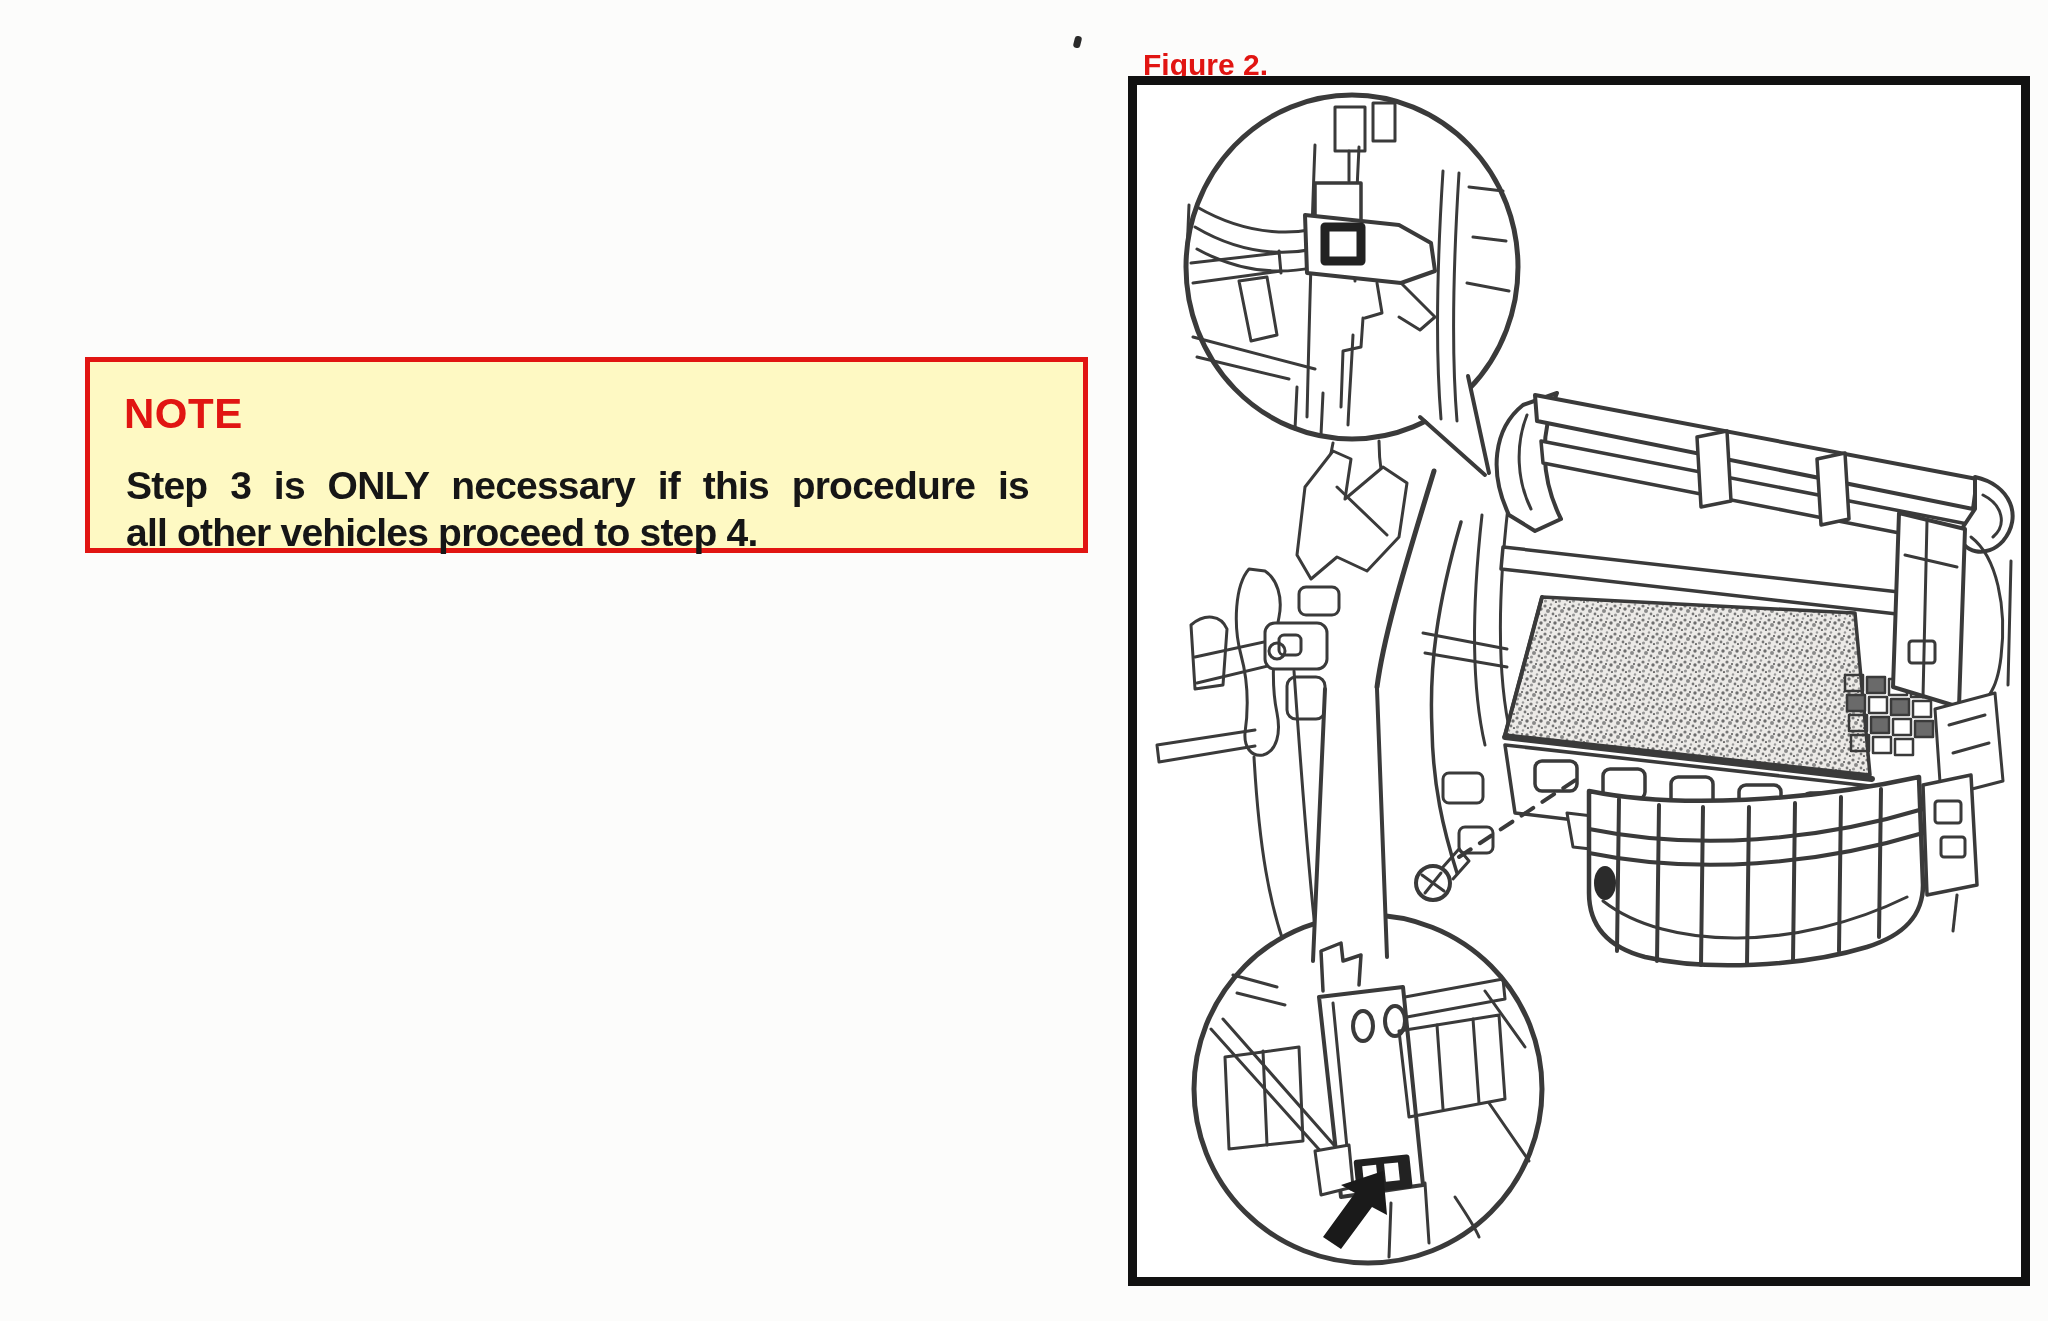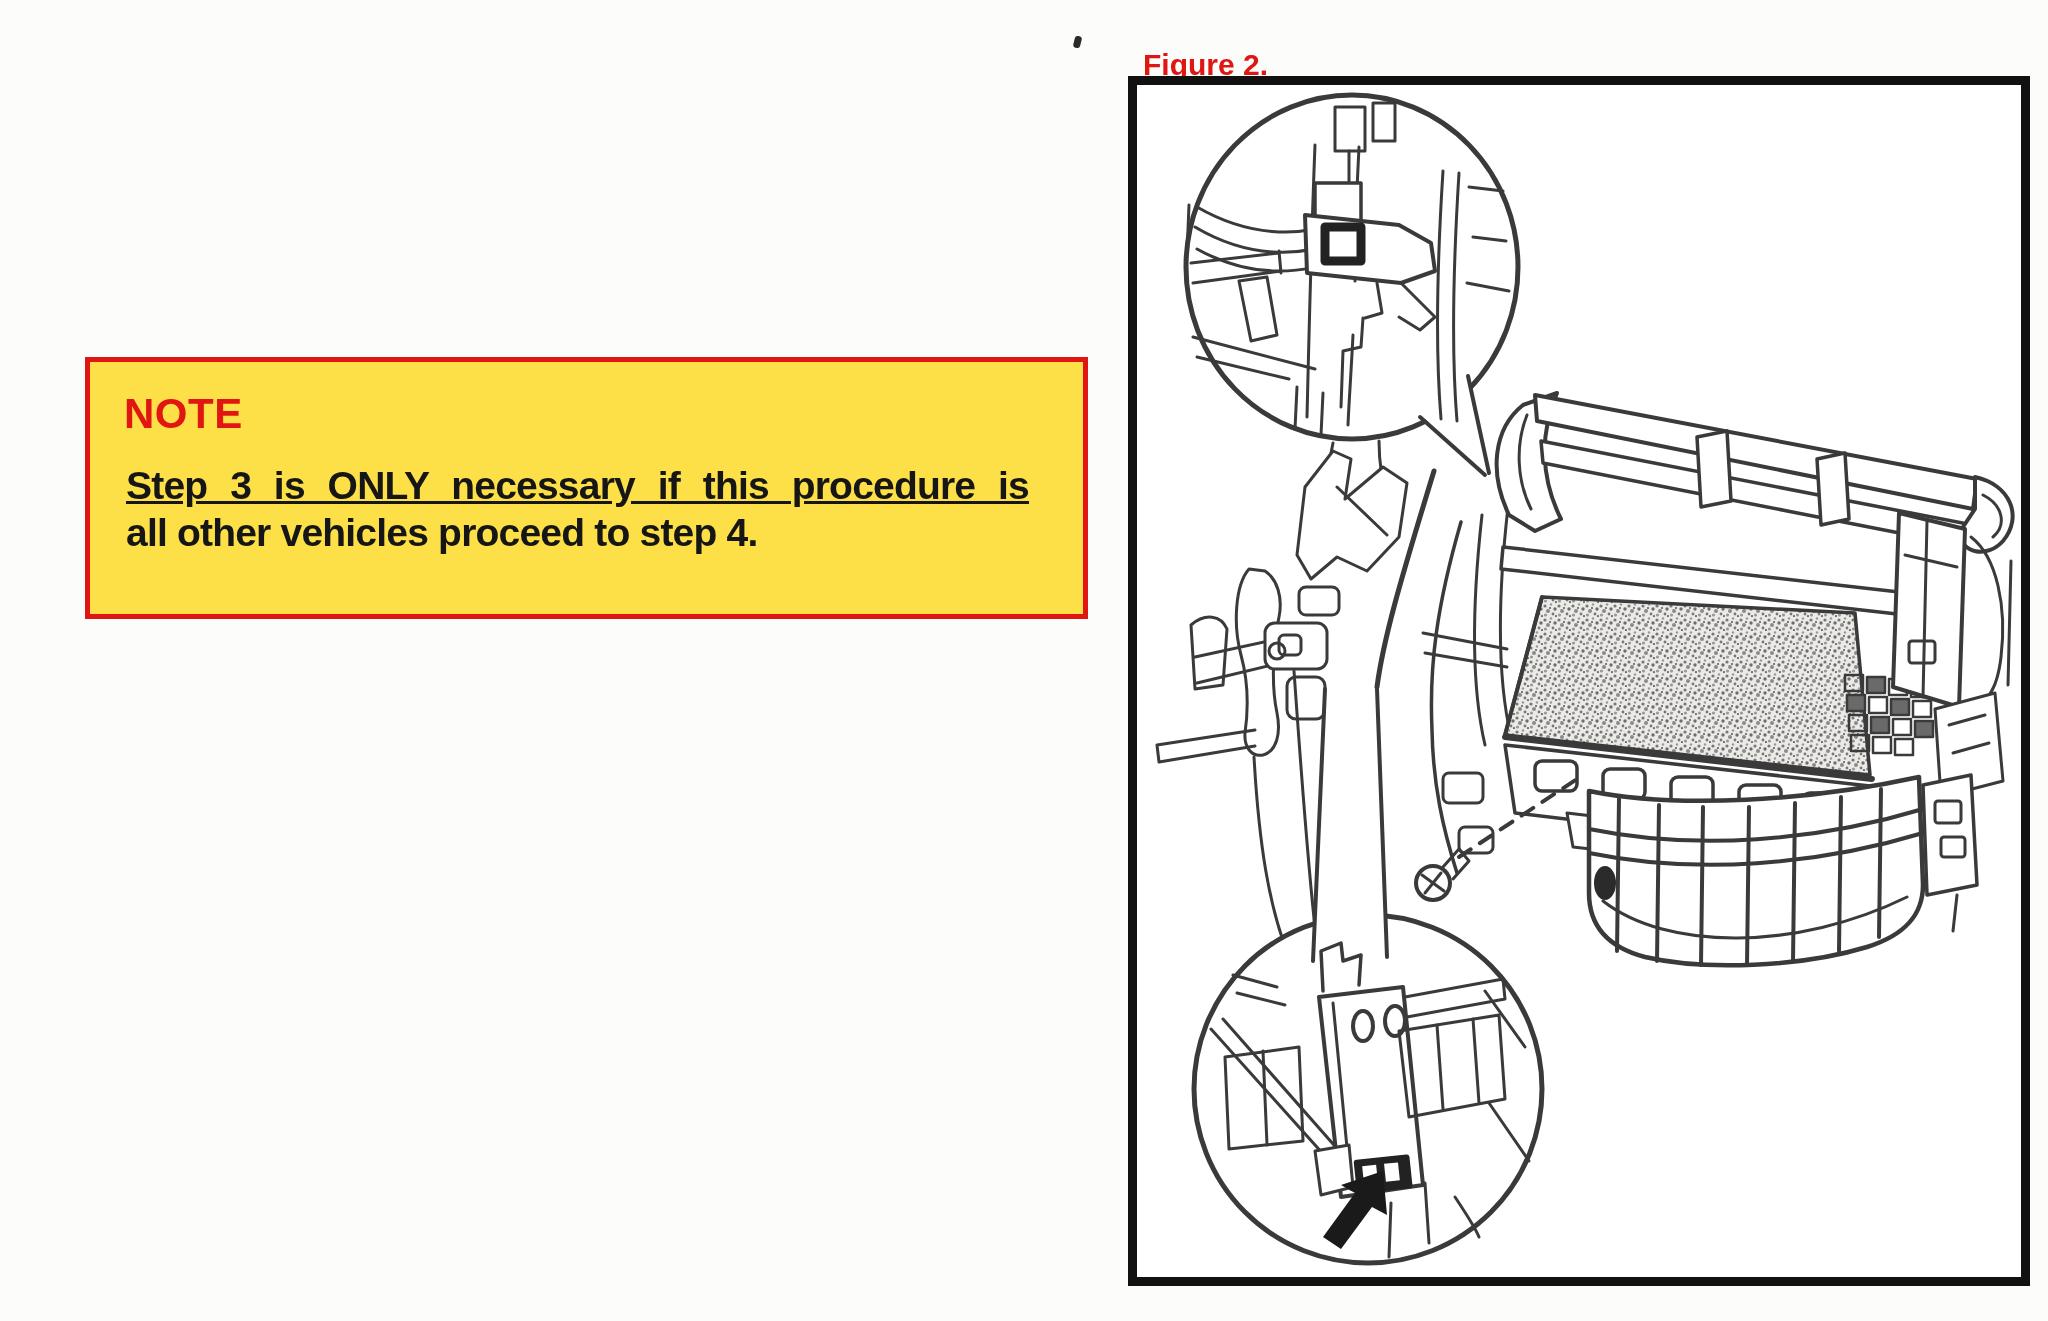--- a/index.html
+++ b/index.html
@@ -9,36 +9,36 @@
     --page-bg:#fcfcfb;
   }
   html,body{margin:0;padding:0;}
   body{
     width:2048px;height:1321px;position:relative;
     background:var(--page-bg);
     font-family:"Liberation Sans","DejaVu Sans",sans-serif;
     overflow:hidden;
   }
   .note-box{
-    position:absolute;left:85px;top:357px;width:1003px;height:262px;
+    position:absolute;left:85px;top:357px;width:1003px;height:196px;
     box-sizing:border-box;border:5px solid var(--accent-red);
-    background:#fde047;
+    background:#fef9c3;
   }
   .note-title{
     margin:30px 0 0 34px;
     font-size:42px;line-height:44px;font-weight:bold;
     color:var(--accent-red);letter-spacing:0.5px;
   }
   .note-body{
     margin:26px 0 0 36px;width:903px;
     font-size:39px;line-height:47px;font-weight:bold;color:#161616;
     letter-spacing:-0.8px;
   }
   .note-line{white-space:normal;}
-  .note-line.justified{text-align:justify;text-align-last:justify;text-decoration:underline;}
+  .note-line.justified{text-align:justify;text-align-last:justify;}
   .figure-label{
     position:absolute;left:1143px;top:20px;
     font-size:30px;line-height:34px;font-weight:bold;
     color:var(--accent-red);
     margin-top:28px;
   }
   .stray-mark{
     position:absolute;left:1074px;top:36px;width:7px;height:12px;
     background:#2a2a2a;border-radius:3px;transform:rotate(14deg);
   }

